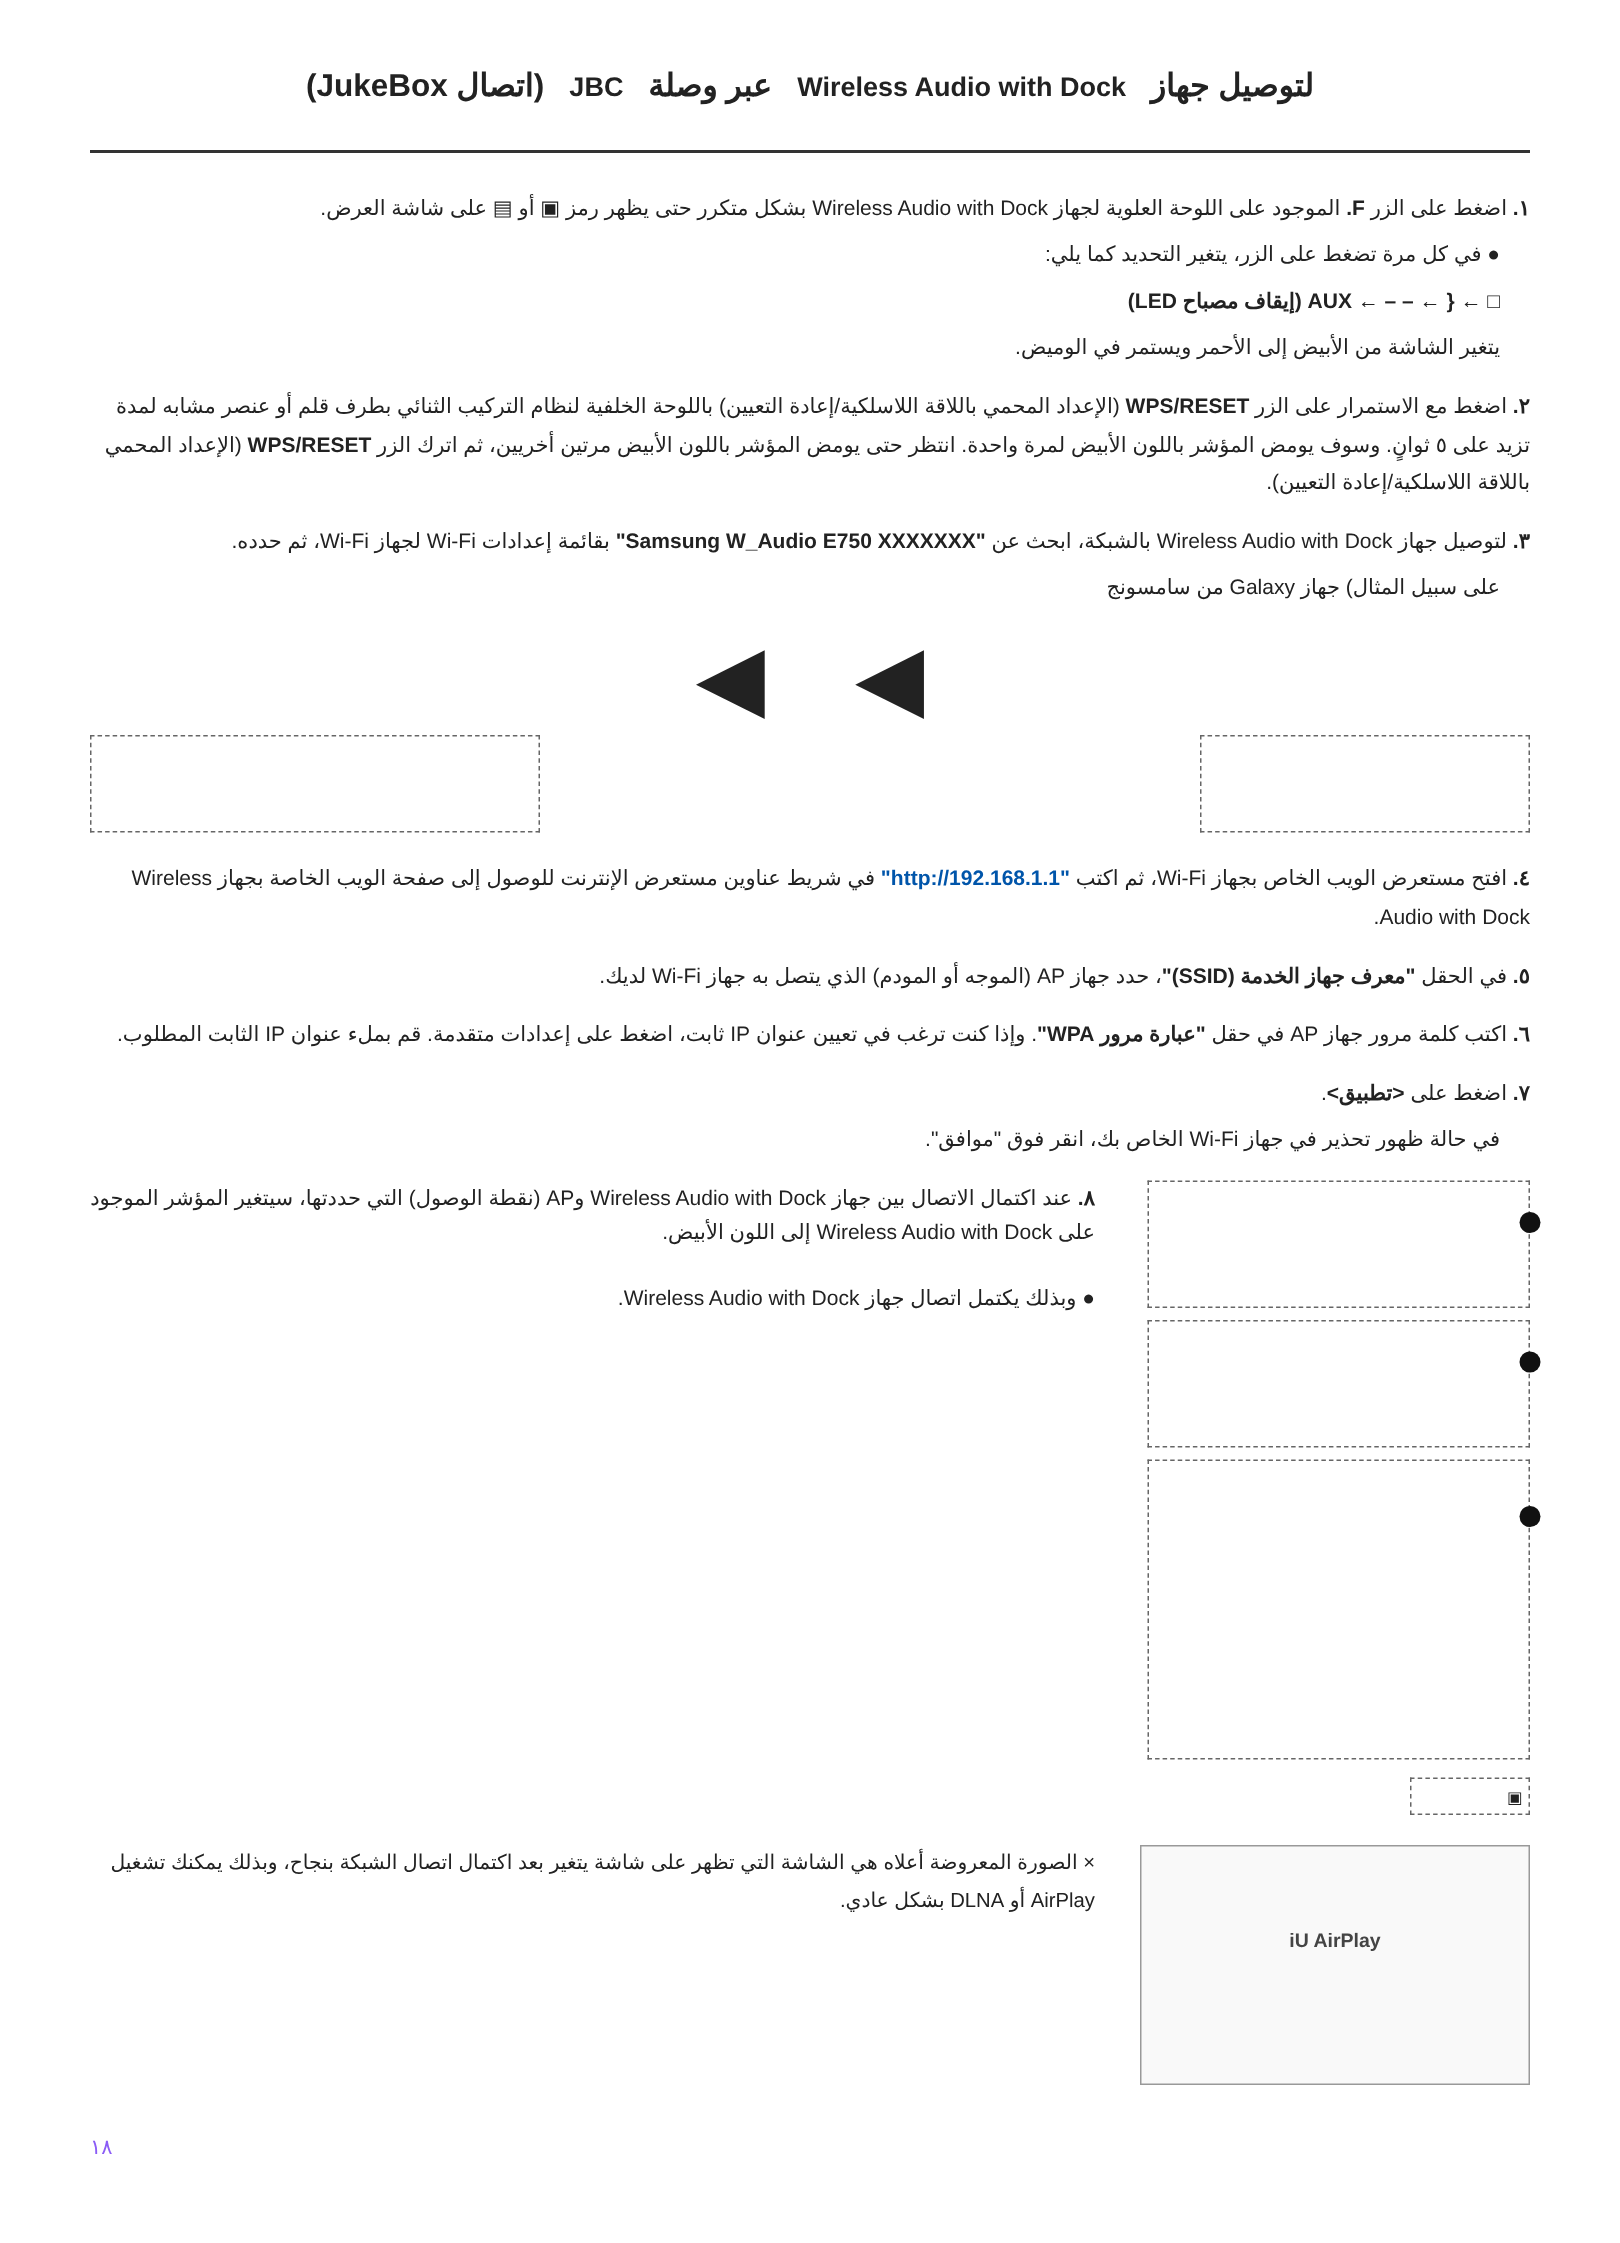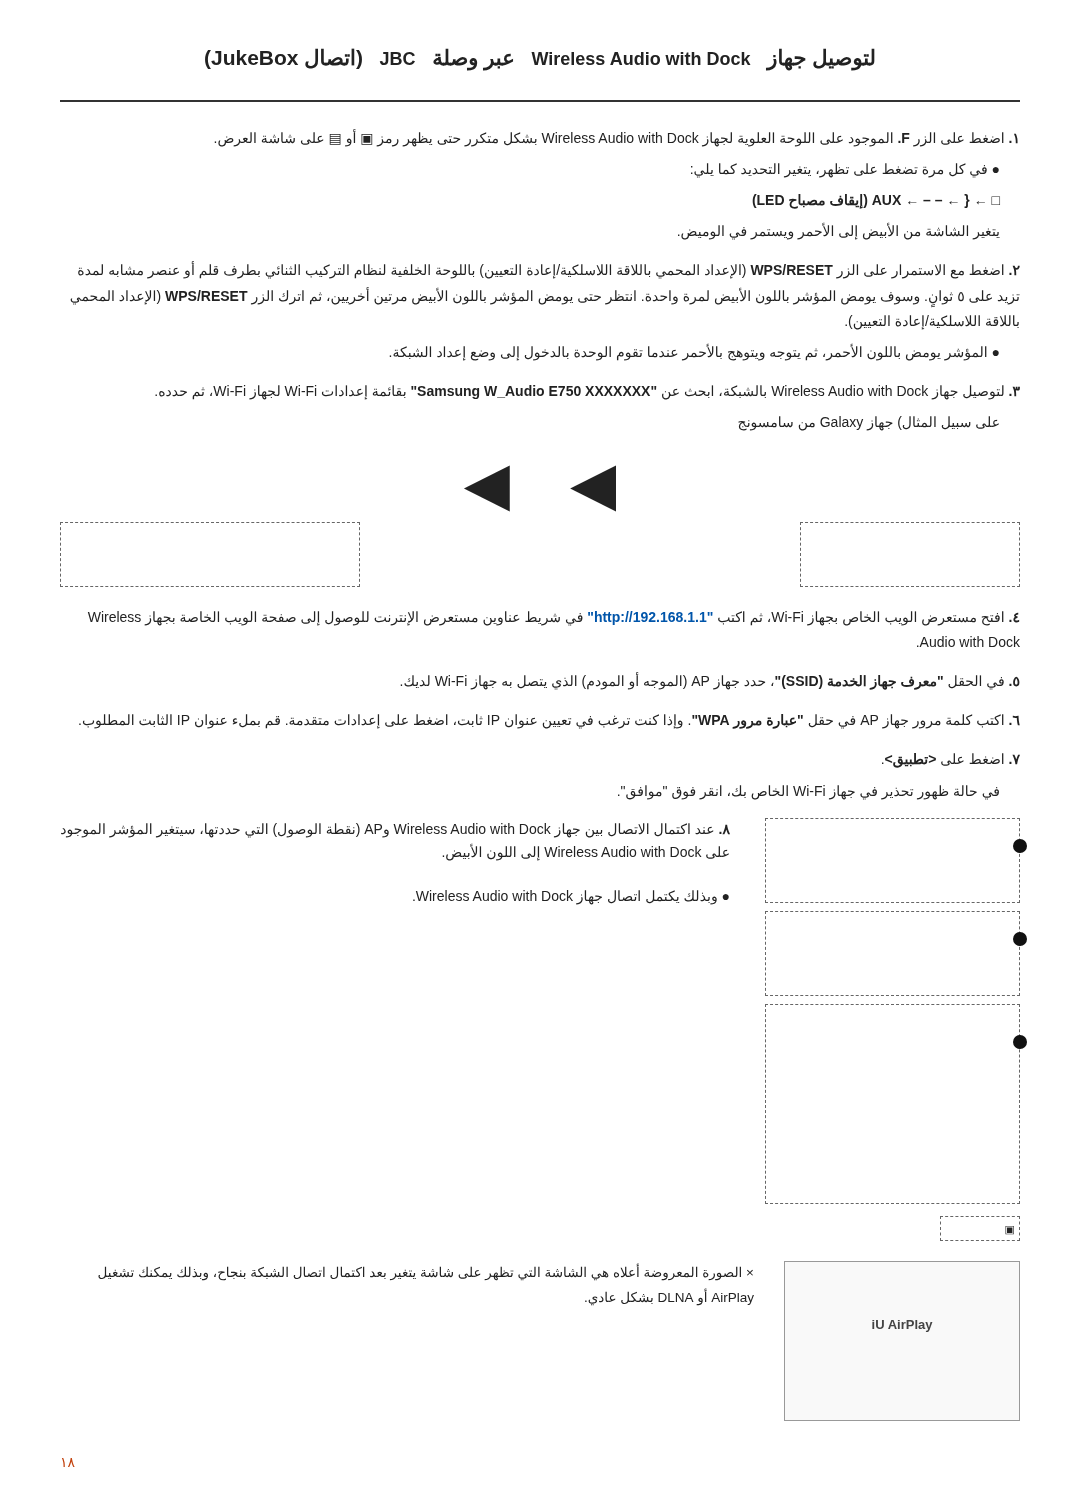--- a/index.html
+++ b/index.html
@@ -53,38 +53,38 @@
 
     .bottom-image-section {
       display: flex;
       flex-direction: row;
       gap: 20px;
       margin-top: 20px;
     }
 
     .bottom-img-box {
       border: 1.5px solid #999;
-      width: 236px;
+      width: 260px;
       min-height: 160px;
       background: #f9f9f9;
     }
 
     .bottom-text {
       flex: 1;
       text-align: right;
       font-size: 13.5px;
       line-height: 1.8;
       padding-right: 10px;
     }
 
     .page-number {
       text-align: left;
       margin-top: 30px;
       font-size: 14px;
-      color: #c2410c;
+      color: #8b5cf6;
       direction: ltr;
     }
 
     .step-number {
       font-weight: bold;
     }
 
     .highlight-blue {
       color: #0055aa;
     }
@@ -165,33 +165,30 @@
   <span class="english-title">JBC</span>
   &nbsp;
   <span class="arabic-title">(اتصال JukeBox)</span>
 </div>
 
 <div class="step">
   <p>
     <span class="step-number">١.</span> اضغط على الزر <strong>F.</strong> الموجود على اللوحة العلوية لجهاز Wireless Audio with Dock بشكل متكرر حتى يظهر رمز ▣ أو ▤ على شاشة العرض.
   </p>
   <div class="bullet">
-    <p>● في كل مرة تضغط على تظهر، يتغير التحديد كما يلي:</p>
+    <p>● في كل مرة تضغط على الزر، يتغير التحديد كما يلي:</p>
     <p><strong>□ ← { ← – – ← AUX (إيقاف مصباح LED)</strong></p>
     <p>يتغير الشاشة من الأبيض إلى الأحمر ويستمر في الوميض.</p>
   </div>
 </div>
 
 <div class="step">
   <p>
     <span class="step-number">٢.</span> اضغط مع الاستمرار على الزر <strong>WPS/RESET</strong> (الإعداد المحمي باللاقة اللاسلكية/إعادة التعيين) باللوحة الخلفية لنظام التركيب الثنائي بطرف قلم أو عنصر مشابه لمدة تزيد على ٥ ثوانٍ. وسوف يومض المؤشر باللون الأبيض لمرة واحدة. انتظر حتى يومض المؤشر باللون الأبيض مرتين أخريين، ثم اترك الزر <strong>WPS/RESET</strong> (الإعداد المحمي باللاقة اللاسلكية/إعادة التعيين).
   </p>
-  <div class="bullet">
-    <p>● المؤشر يومض باللون الأحمر، ثم يتوجه ويتوهج بالأحمر عندما تقوم الوحدة بالدخول إلى وضع إعداد الشبكة.</p>
-  </div>
 </div>
 
 <div class="step">
   <p>
     <span class="step-number">٣.</span> لتوصيل جهاز Wireless Audio with Dock بالشبكة، ابحث عن <strong>"Samsung W_Audio E750 XXXXXXX"</strong> بقائمة إعدادات Wi-Fi لجهاز Wi-Fi، ثم حدده.
   </p>
   <p style="padding-right:20px;">على سبيل المثال) جهاز Galaxy من سامسونج</p>
 </div>
 
 <div style="margin: 18px 0;">

